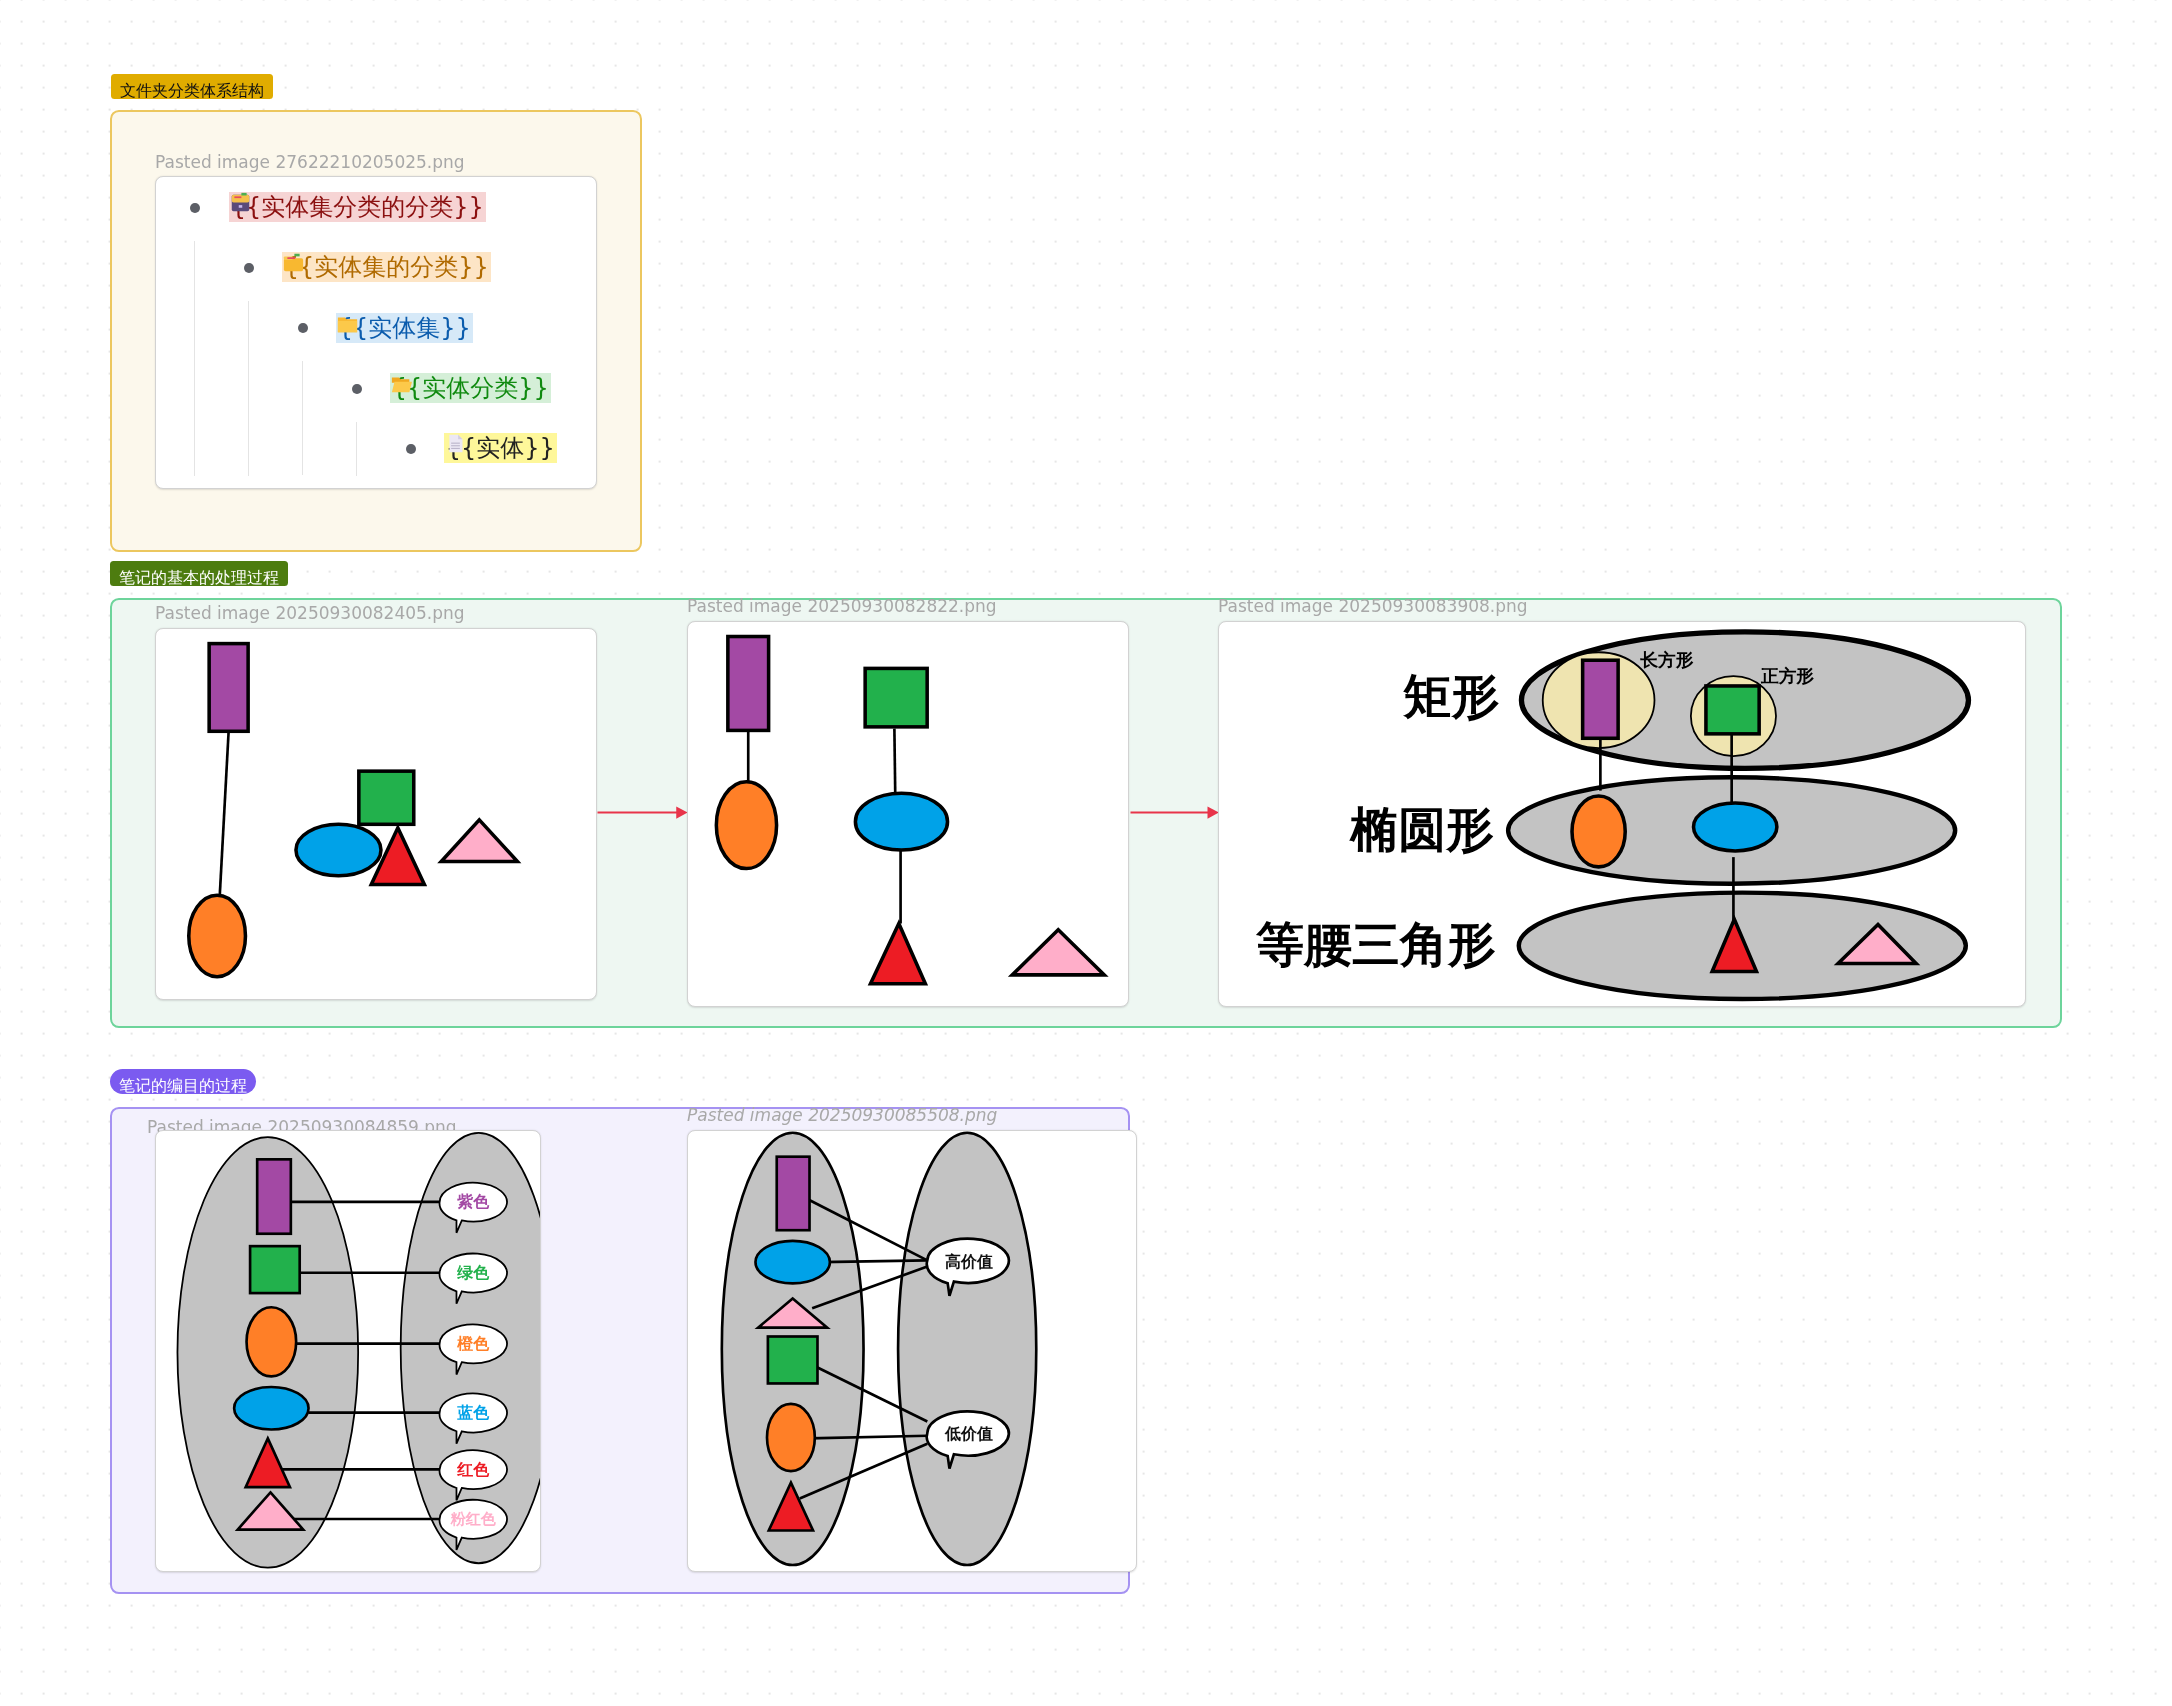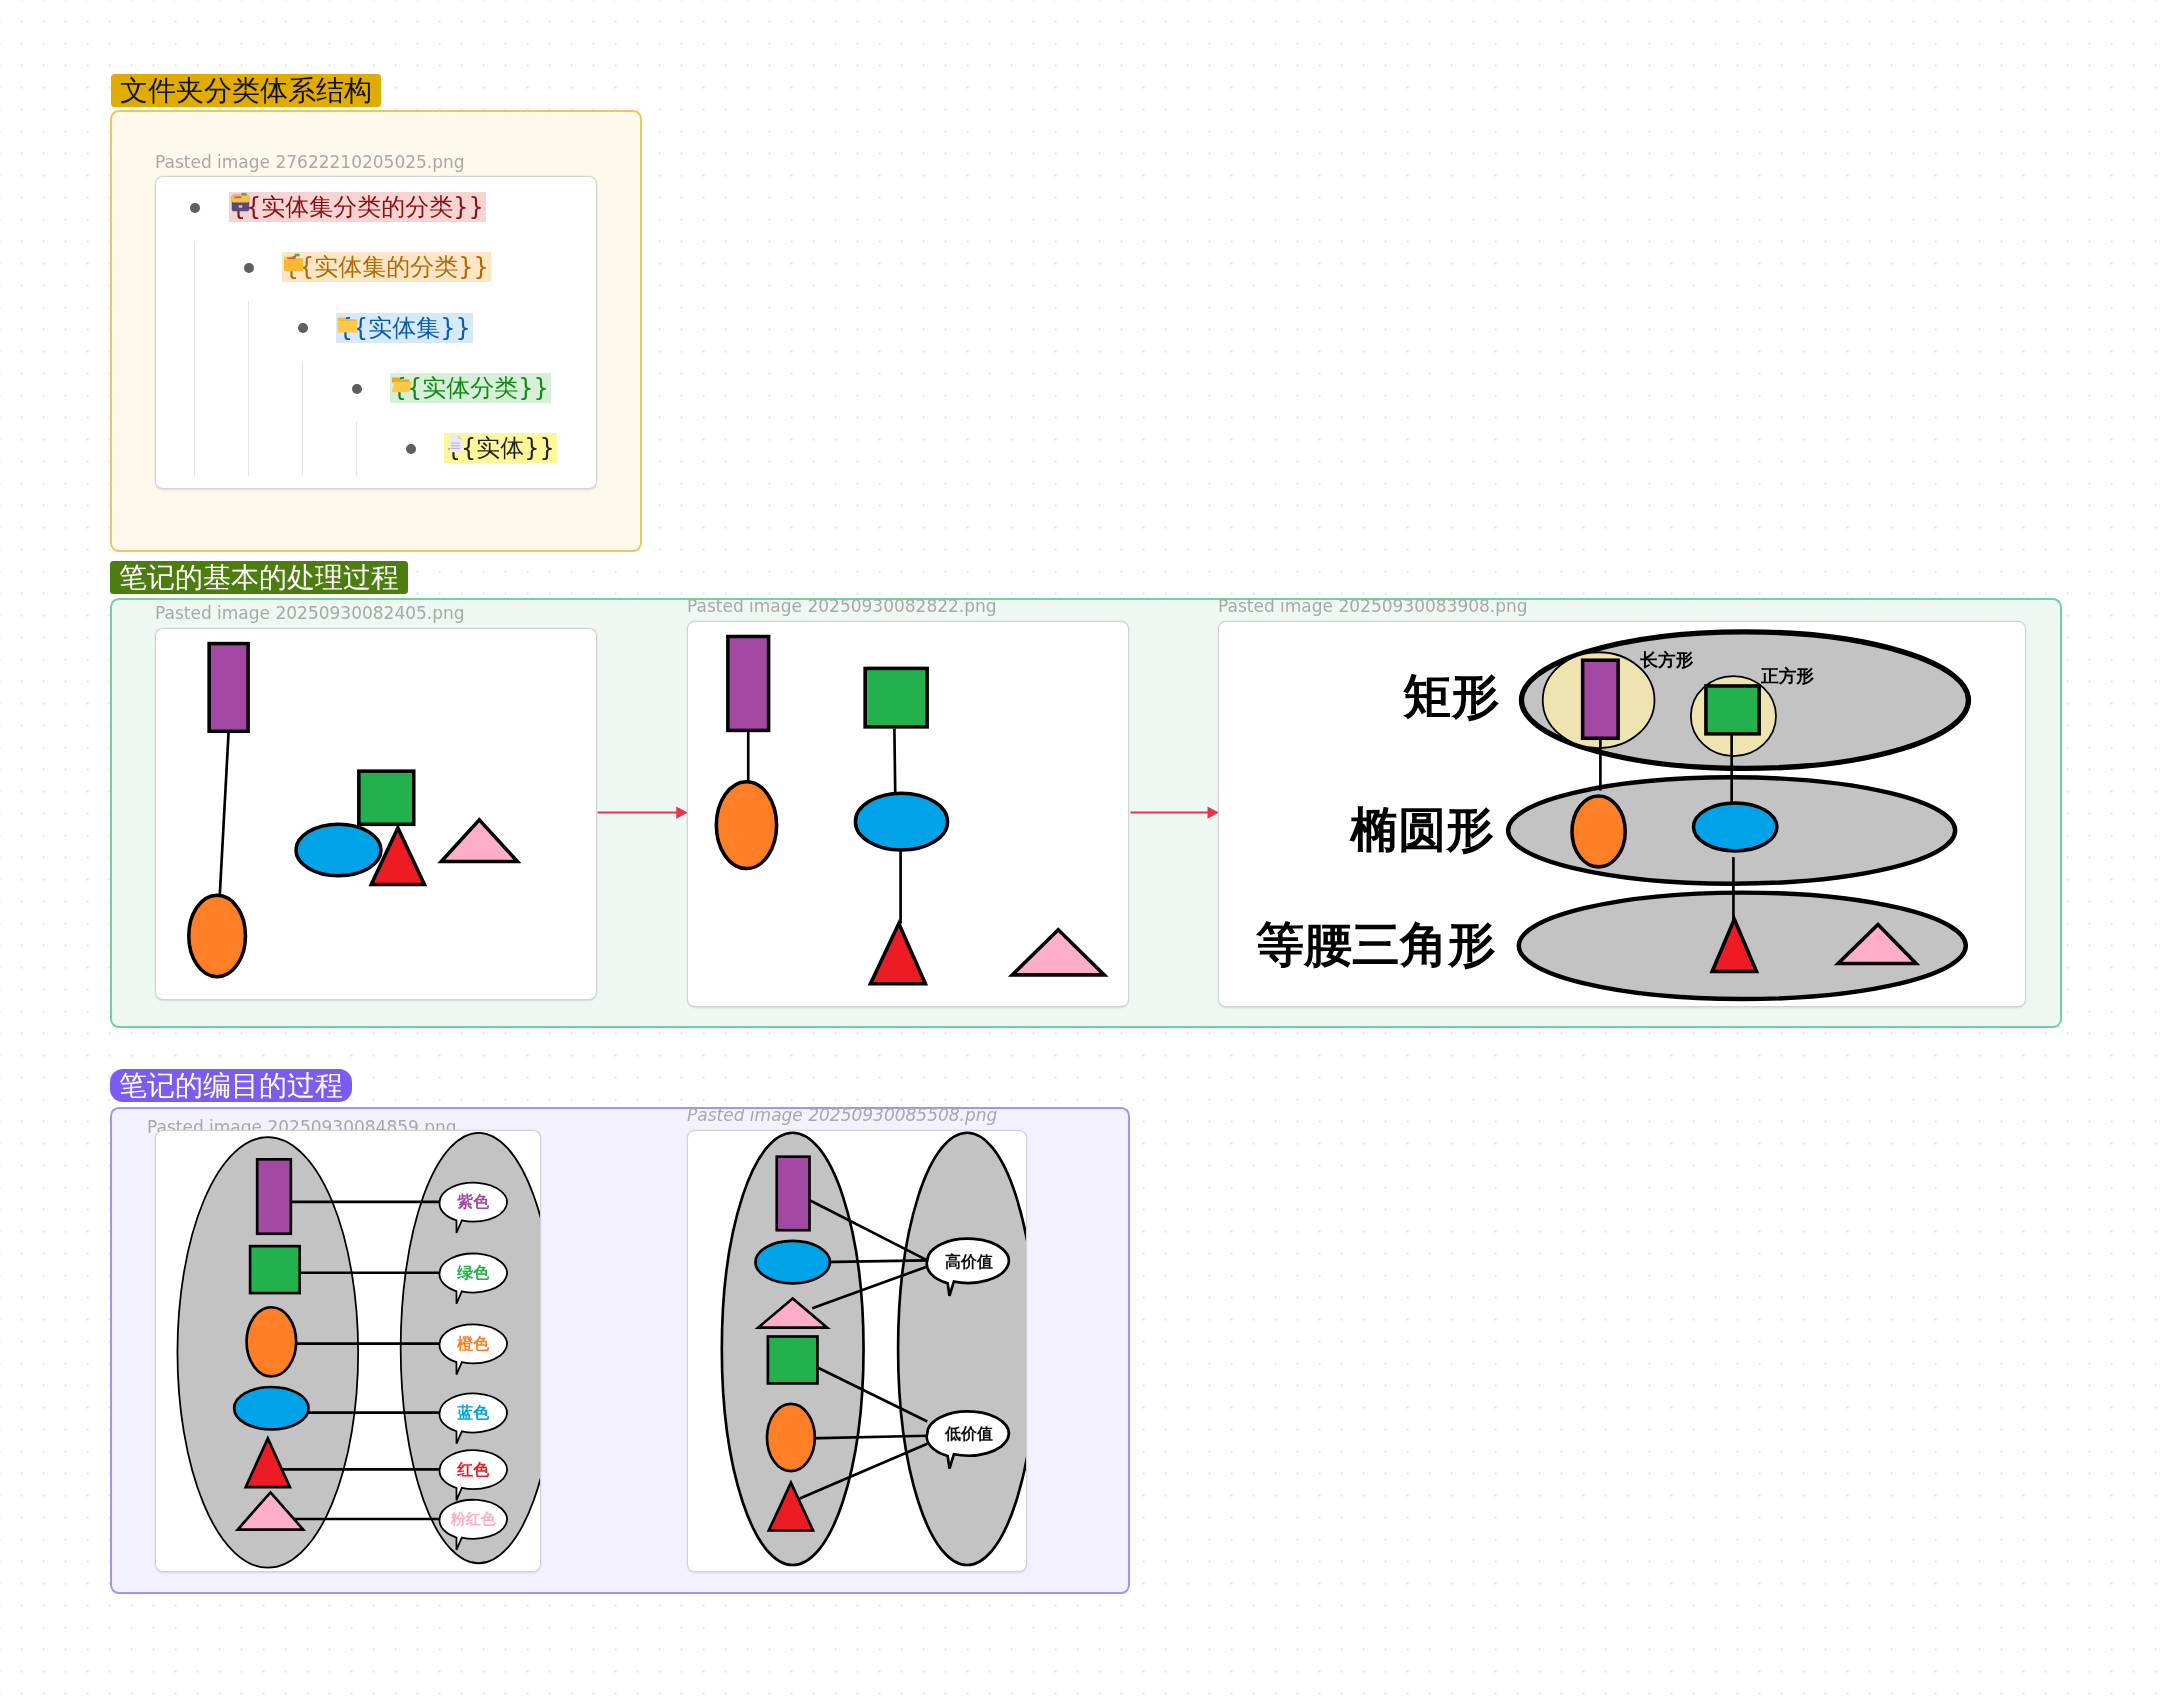--- a/index.html
+++ b/index.html
@@ -5,22 +5,22 @@
   html, body { margin: 0; padding: 0; }
   body {
     width: 2172px; height: 1707px; position: relative; overflow: hidden;
     background-color: #ffffff;
     background-image: radial-gradient(circle, #e6e6e6 1.2px, transparent 1.4px);
     background-size: 22px 22px;
     background-position: 10.6px 10.6px;
     font-family: "DejaVu Sans", "Liberation Sans", sans-serif;
   }
   .group-label {
-    position: absolute; height: 33px; line-height: 33px; padding: 0 8.9px;
-    font-size: 28px; border-radius: 3.5px; white-space: nowrap;
+    position: absolute; height: 25px; line-height: 33px; padding: 0 8.9px;
+    font-size: 16px; border-radius: 3.5px; white-space: nowrap;
   }
   .group-box {
     position: absolute; border: 2.7px solid; border-radius: 8.9px; box-sizing: border-box;
   }
   .caption {
     position: absolute; font-size: 17px; color: #a8a8a8; white-space: nowrap;
     font-family: "DejaVu Sans", sans-serif;
   }
   .card {
     position: absolute; background: #fff; border: 1.3px solid #d2d2d2;
@@ -232,21 +232,21 @@
         </g>
         <g>
           <path d="M320 438 a38 22 0 1 1 25 21 l-6 14 0 -14 a38 22 0 0 1 -19 -21z" fill="#fff" stroke="#000" stroke-width="2"></path>
           <text x="358" y="444" text-anchor="middle" font-size="17" class="svgtext" fill="#ffaec9">粉红色</text>
         </g>
       </g>
   </svg>
 </div>
 
 <div class="caption" style="left:687px; top:1105px;font-style:italic;">Pasted image 20250930085508.png</div>
-<div class="card" style="left:687px; top:1130px; width:340px; height:442px;">
+<div class="card" style="left:687px; top:1130px; width:450px; height:442px;">
   <svg width="375" height="442" viewBox="0 0 423 499">
     <ellipse cx="118" cy="246" rx="80" ry="244" fill="#c3c3c3" stroke="#000" stroke-width="3"></ellipse>
     <ellipse cx="315" cy="246" rx="78" ry="244" fill="#c3c3c3" stroke="#000" stroke-width="3"></ellipse>
     <line x1="135" y1="77" x2="270" y2="146" stroke="#000" stroke-width="3"></line>
     <line x1="150" y1="148" x2="270" y2="146" stroke="#000" stroke-width="3"></line>
     <line x1="140" y1="200" x2="270" y2="153" stroke="#000" stroke-width="3"></line>
     <line x1="142" y1="265" x2="270" y2="328" stroke="#000" stroke-width="3"></line>
     <line x1="136" y1="347" x2="270" y2="344" stroke="#000" stroke-width="3"></line>
     <line x1="126" y1="415" x2="270" y2="353" stroke="#000" stroke-width="3"></line>
     <rect x="100" y="29" width="37" height="83" fill="#a349a4" stroke="#000" stroke-width="3"></rect>

